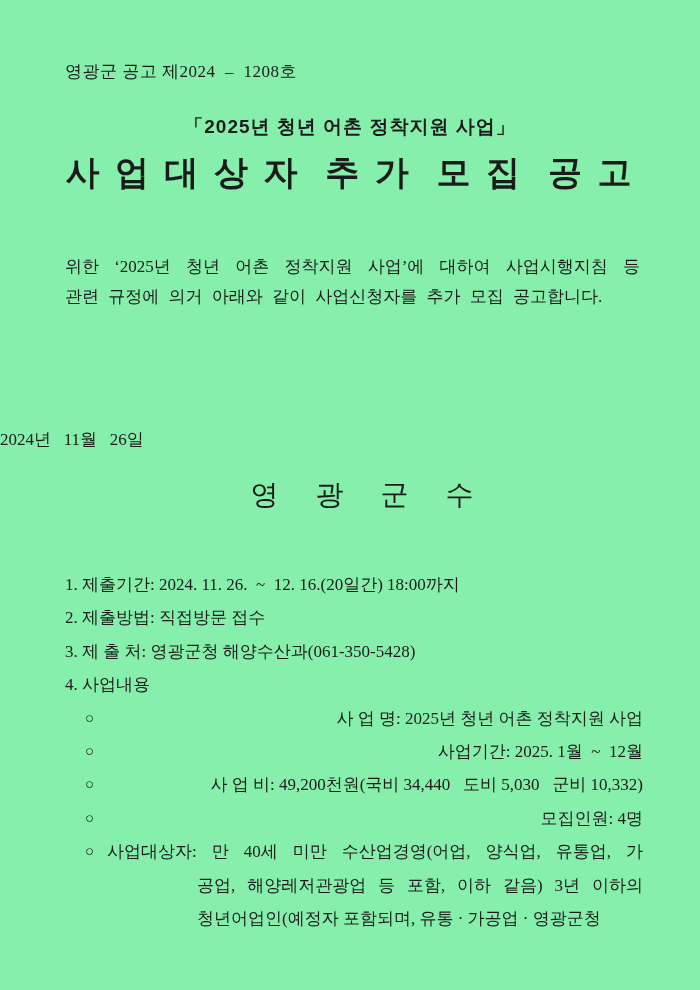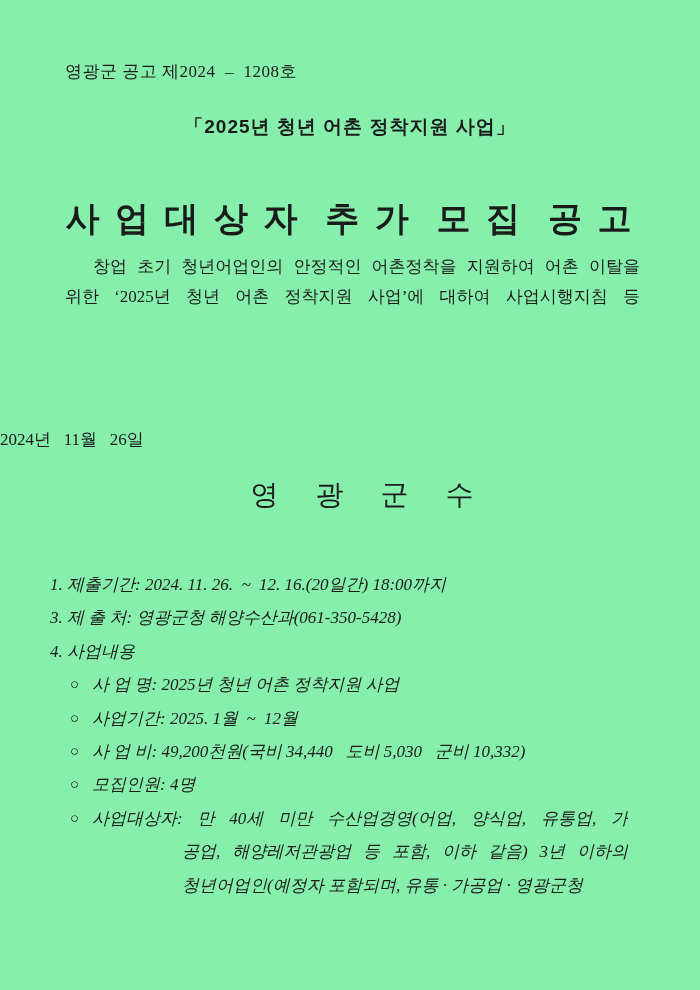--- a/index.html
+++ b/index.html
@@ -39,21 +39,20 @@
   .title {
     position: absolute;
     left: 0;
     top: 150px;
     width: 100%;
     text-align: center;
     font-family: "Liberation Sans", "DejaVu Sans", sans-serif;
     font-weight: 700;
     font-size: 34px;
     letter-spacing: 3px;
-    margin-top: 46px;
   }
   .intro {
     position: absolute;
     left: 65px;
     top: 252px;
     width: 575px;
     font-size: 17px;
   }
   .iline {
     line-height: 30px;
@@ -83,66 +82,66 @@
     text-align: center;
     font-size: 28px;
     font-weight: 500;
     letter-spacing: 15px;
     text-indent: 15px; 
     margin-left: 12px;
   }
 
   .list {
     position: absolute;
-    left: 50px;
+    left: 65px;
     top: 568px;
     width: 578px;
     font-size: 17px;
-    font-style: italic;
   }
   .row {
     line-height: 33.4px;
     height: 33.4px;
     overflow: hidden;
   }
   .bullet-row {
     display: flex;
     padding-left: 20px;
   }
   .bullet {
     flex: 0 0 22px;
     width: 22px;
     font-size: 15px;
   }
-  .btext { flex: 1 1 auto; }
+  .btext { flex: 1 1 auto; text-align: right; }
   .cont { padding-left: 132px; }
 </style>
 </head>
 <body>
 
 <div class="page">
 
   <div class="doc-number t-pre">영광군 공고 제2024  –  1208호</div>
 
   <div class="subtitle t-pre">「2025년 청년 어촌 정착지원 사업」</div>
 
   <div class="title t-pre">사 업 대 상 자  추 가  모 집  공 고</div>
 
   <div class="intro">
-    <div class="iline ind j">창업 초기 청년어업인의 안정적인 어촌정착을 지원하여 어촌 이탈을</div>
     <div class="iline j">위한 ‘2025년 청년 어촌 정착지원 사업’에 대하여 사업시행지침 등</div>
+    <div class="iline lastline">관련 규정에 의거 아래와 같이 사업신청자를 추가 모집 공고합니다.</div>
   </div>
 
   <div class="date t-pre">2024년   11월   26일</div>
 
   <div class="signature t-pre">영 광 군 수</div>
 
   <div class="list">
 
     <div class="row t-pre">1. 제출기간: 2024. 11. 26.  ~  12. 16.(20일간) 18:00까지</div>
+    <div class="row t-pre">2. 제출방법: 직접방문 접수</div>
     <div class="row t-pre">3. 제 출 처: 영광군청 해양수산과(061-350-5428)</div>
     <div class="row t-pre">4. 사업내용</div>
 
     <div class="row bullet-row">
       <span class="bullet">○</span>
       <span class="btext t-pre">사 업 명: 2025년 청년 어촌 정착지원 사업</span>
     </div>
 
     <div class="row bullet-row">
       <span class="bullet">○</span>

